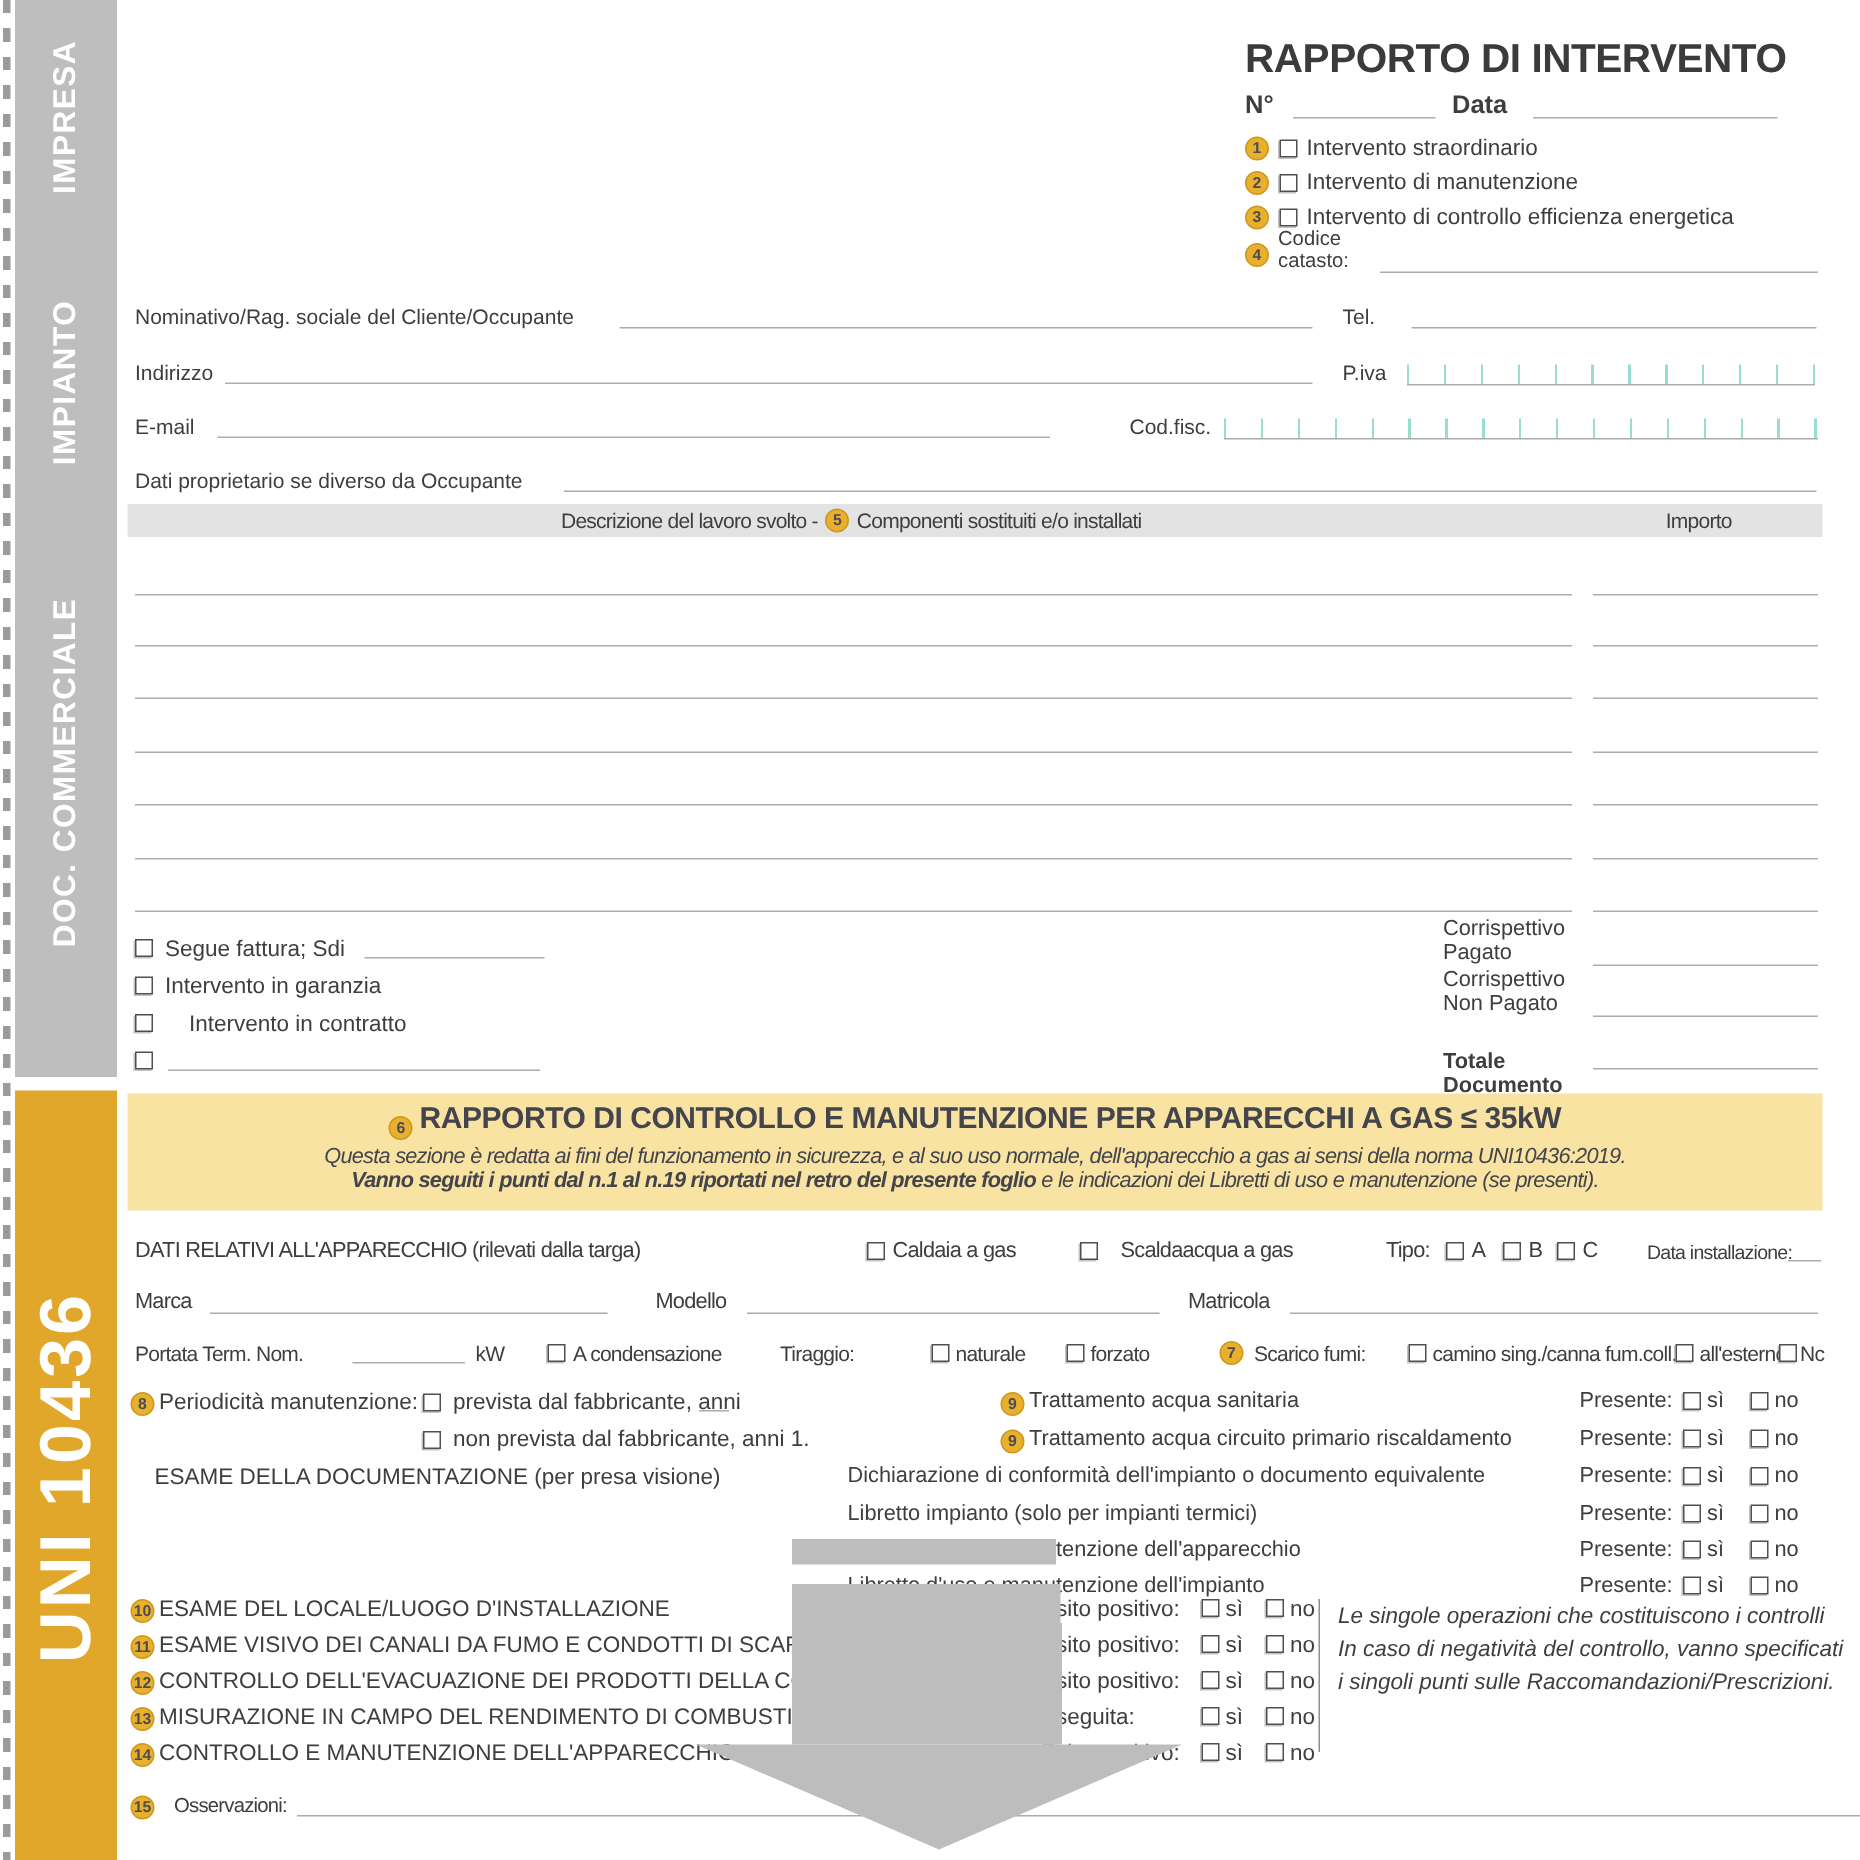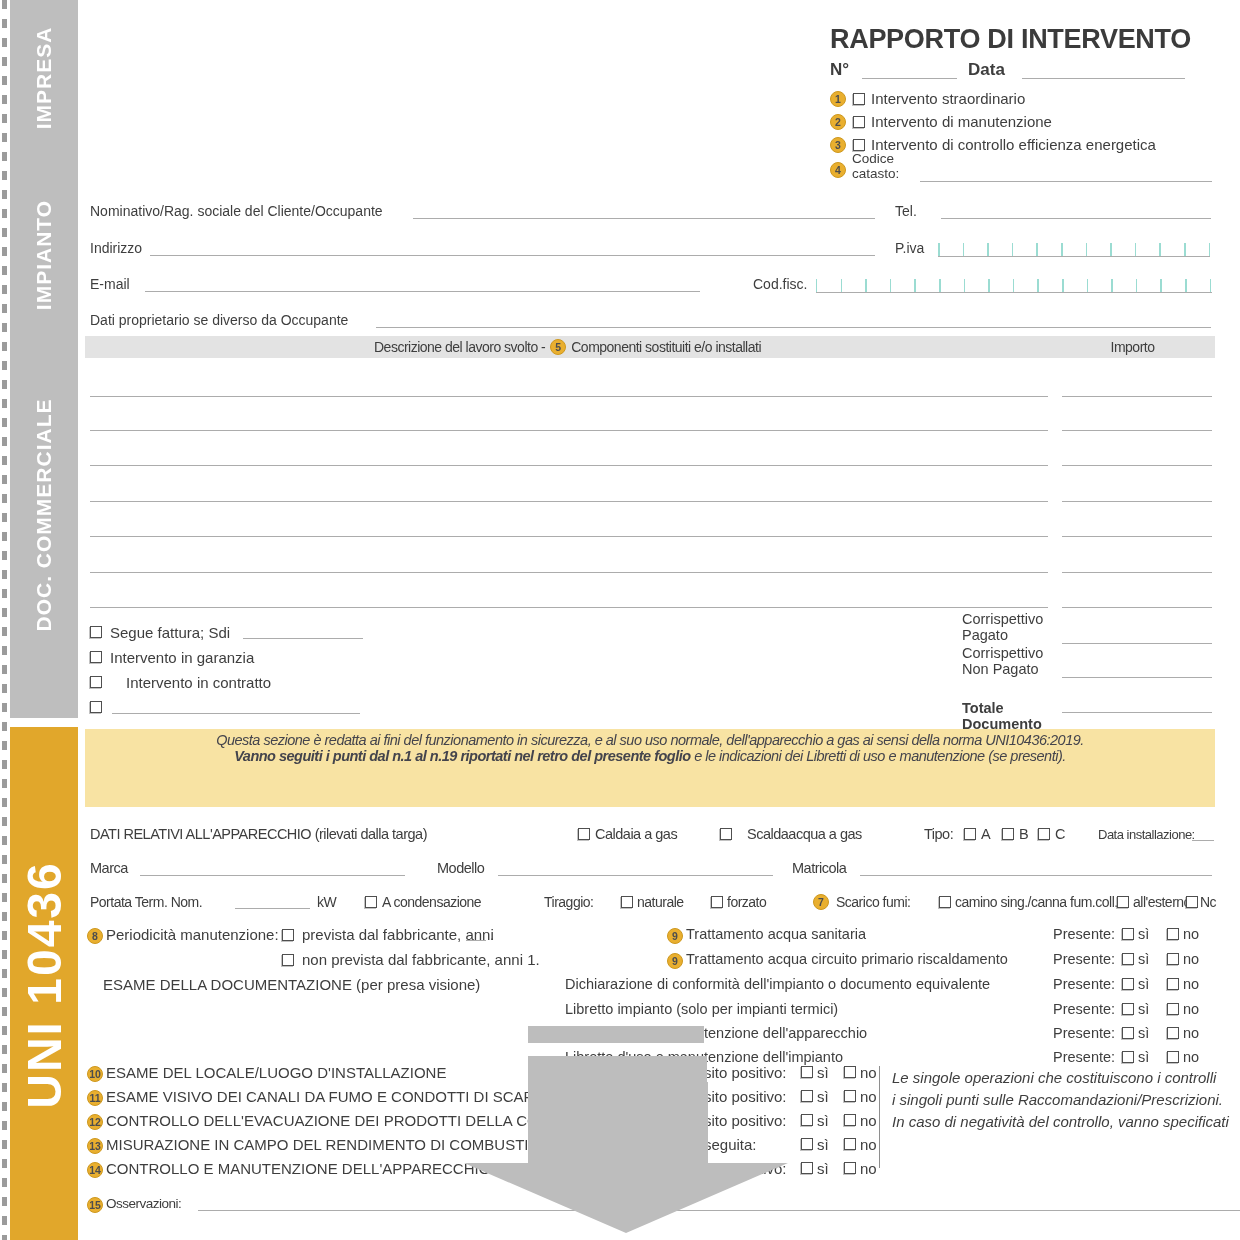--- a/index.html
+++ b/index.html
@@ -128,20 +128,24 @@
       <div>Non Pagato</div>
   </div>
   <div class="line" style="left:1062px;top:677px;width:150px;"></div>
   <div class="abs l145 b" style="left:962px;top:680px;line-height:16px;margin-top:20px;">
     <div>Totale</div>
       <div>Documento</div>
   </div>
   <div class="line" style="left:1062px;top:712px;width:150px;"></div>
 
   <div class="abs" style="left:85px;top:729px;width:1130px;height:78px;background:#F8E3A3;text-align:center;color:#44444c;">
+    <div style="margin-top:6px;">
+      <span class="numi">6</span>
+      <span class="b" style="font-size:20px;letter-spacing:-0.3px;">RAPPORTO DI CONTROLLO E MANUTENZIONE PER APPARECCHI A GAS ≤ 35kW</span>
+    </div>
     <div class="cond" style="font-style:italic;font-size:14.5px;margin-top:3px;">Questa sezione è redatta ai fini del funzionamento in sicurezza, e al suo uso normale, dell'apparecchio a gas ai sensi della norma UNI10436:2019.</div>
     <div class="cond" style="font-style:italic;font-size:14.5px;">
       <span class="b">Vanno seguiti i punti dal n.1 al n.19 riportati nel retro del presente foglio</span><span> e le indicazioni dei Libretti di uso e manutenzione (se presenti).</span>
     </div>
   </div>
 
   <div class="abs l145 cond" style="left:90px;top:826px;">DATI RELATIVI ALL'APPARECCHIO (rilevati dalla targa)</div>
   <div class="cb" style="left:578px;top:828px;"></div>
   <div class="abs l145 cond" style="left:595px;top:826px;">Caldaia a gas</div>
   <div class="cb" style="left:720px;top:828px;"></div>
@@ -161,21 +165,21 @@
   <div class="abs l145 cond" style="left:437px;top:860px;">Modello</div>
   <div class="line" style="left:498px;top:875px;width:275px;"></div>
   <div class="abs l145 cond" style="left:792px;top:860px;">Matricola</div>
   <div class="line" style="left:860px;top:875px;width:352px;"></div>
 
   <div class="abs cond" style="left:90px;top:894px;font-size:14px;">Portata Term. Nom.</div>
   <div class="line" style="left:235px;top:908px;width:75px;"></div>
   <div class="abs cond" style="left:317px;top:894px;font-size:14px;">kW</div>
   <div class="cb" style="left:365px;top:896px;"></div>
   <div class="abs cond" style="left:382px;top:894px;font-size:14px;">A condensazione</div>
-  <div class="abs cond" style="left:544px;top:894px;font-size:14px;">Tiraggio:</div>
+  <div class="abs cond" style="left:520px;top:894px;font-size:14px;">Tiraggio:</div>
   <div class="cb" style="left:621px;top:896px;"></div>
   <div class="abs cond" style="left:637px;top:894px;font-size:14px;">naturale</div>
   <div class="cb" style="left:711px;top:896px;"></div>
   <div class="abs cond" style="left:727px;top:894px;font-size:14px;">forzato</div>
   <div class="num" style="left:813px;top:894px;">7</div>
   <div class="abs cond" style="left:836px;top:894px;font-size:14px;">Scarico fumi:</div>
   <div class="cb" style="left:939px;top:896px;"></div>
   <div class="abs cond" style="left:955px;top:894px;font-size:14px;">camino sing./canna fum.coll.</div>
   <div class="cb" style="left:1117px;top:896px;"></div>
   <div class="abs cond" style="left:1133px;top:894px;font-size:14px;">all'esterno</div>
@@ -273,26 +277,26 @@
   <div class="abs l15" style="left:106px;top:1160px;">CONTROLLO E MANUTENZIONE DELL'APPARECCHIO</div>
   <div class="abs l15" style="left:694px;top:1160px;">Esito positivo:</div>
   <div class="cb" style="left:801px;top:1162px;"></div>
   <div class="abs l15" style="left:817px;top:1160px;">sì</div>
   <div class="cb" style="left:844px;top:1162px;"></div>
   <div class="abs l15" style="left:860px;top:1160px;">no</div>
 
   <div class="abs" style="left:879px;top:1066px;width:1px;height:102px;background:#8E8E8E;"></div>
   <div class="abs" style="left:892px;top:1067px;font-style:italic;font-size:15px;">
     <div class="tline">Le singole operazioni che costituiscono i controlli</div>
+    <div class="tline">In caso di negatività del controllo, vanno specificati</div>
     <div class="tline">i singoli punti sulle Raccomandazioni/Prescrizioni.</div>
-    <div class="tline">In caso di negatività del controllo, vanno specificati</div>
   </div>
 
   <div class="num" style="left:87px;top:1197px;">15</div>
-  <div class="abs l135 cond" style="left:106px;top:1196px;">Osservazioni:</div>
+  <div class="abs l135 cond" style="left:116px;top:1196px;">Osservazioni:</div>
   <div class="line" style="left:198px;top:1210px;width:1042px;"></div>
 
   <div class="arrow" style="left:528px;top:1026px;width:176px;height:17px;"></div>
   <div class="arrow" style="left:528px;top:1056px;width:179px;height:26px;"></div>
   <div class="arrow" style="left:528px;top:1082px;width:180px;height:81px;"></div>
   <div class="abs" style="left:464px;top:1163px;width:0;height:0;border-left:162px solid transparent;border-right:162px solid transparent;border-top:70px solid #BDBDBD;z-index:30;"></div>
 
 </div>
 
 </body></html>

